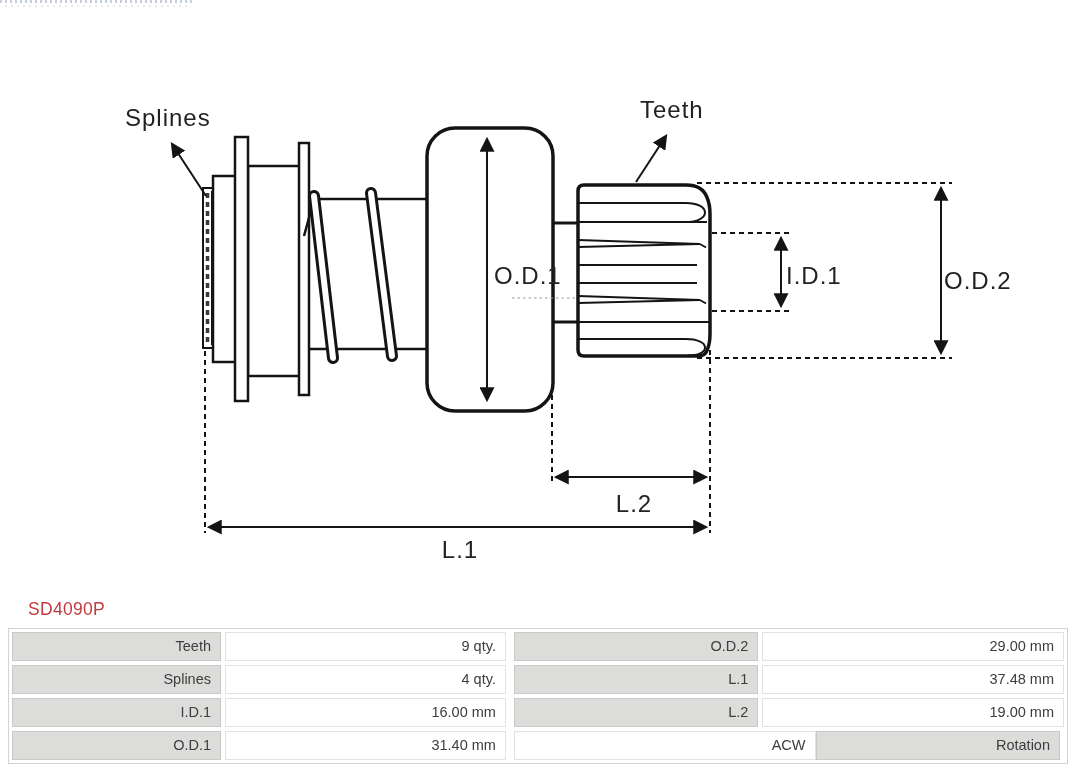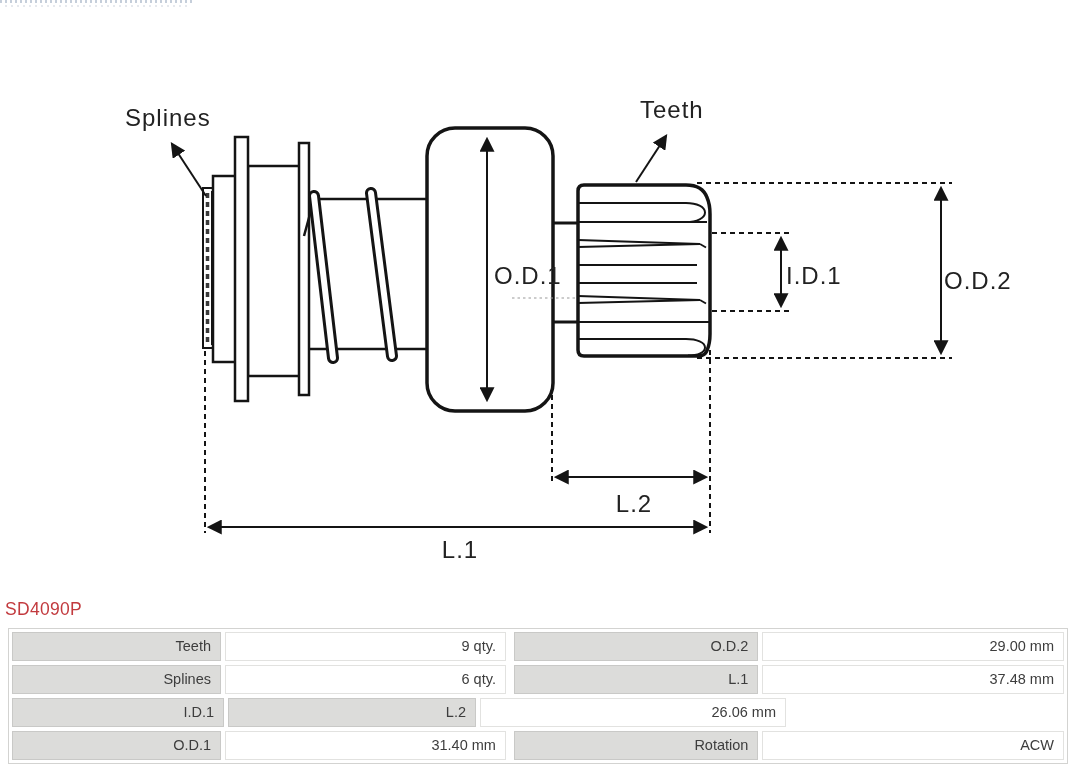--- a/index.html
+++ b/index.html
@@ -9,21 +9,21 @@
   
   .artifact1{position:absolute;left:0;top:0;width:193px;height:3px;
     background:repeating-linear-gradient(90deg,rgba(140,158,182,.5) 0 2px,transparent 2px 5px);}
   .artifact2{position:absolute;left:5px;top:5px;width:182px;height:2px;
     background:repeating-linear-gradient(90deg,rgba(165,175,192,.28) 0 2px,transparent 2px 6px);}
 
   .drawing{position:absolute;left:0;top:0;}
 
   .dim-label{font-family:"Liberation Sans",sans-serif;font-size:24px;fill:#222;letter-spacing:1px;}
 
-  .part-number{position:absolute;left:5px;top:599px;font-size:17.5px;letter-spacing:.3px;
+  .part-number{position:absolute;left:28px;top:599px;font-size:17.5px;letter-spacing:.3px;
     color:#c23a3e;}
 
   .spec-table{position:absolute;left:8px;top:628px;width:1060px;box-sizing:border-box;
     border:1px solid #d3d3d1;background:#fff;padding:3px;}
   .t-row{display:flex;height:29px;margin-bottom:4px;}
   .t-row:last-child{margin-bottom:0;}
   .cell{box-sizing:border-box;height:29px;line-height:27px;font-size:14.5px;color:#3d3d3d;
     text-align:right;padding-right:9px;overflow:hidden;}
   .cell.lab{background:#dcdcda;border:1px solid #c9c9c7;}
   .cell.val{background:#ffffff;border:1px solid #e2e2e0;}
@@ -148,30 +148,31 @@
 
   <div class="spec-table">
     <div class="t-row">
       <div class="cell lab c1">Teeth</div>
       <div class="cell val c2">9 qty.</div>
       <div class="cell lab c3">O.D.2</div>
       <div class="cell val c4">29.00 mm</div>
     </div>
     <div class="t-row">
       <div class="cell lab c1">Splines</div>
-      <div class="cell val c2">6 qty.</div>
+      <div class="cell val c2">4 qty.</div>
       <div class="cell lab c3">L.1</div>
       <div class="cell val c4">37.48 mm</div>
     </div>
     <div class="t-row">
       <div class="cell lab c1">I.D.1</div>
+      <div class="cell val c2">16.00 mm</div>
       <div class="cell lab c3">L.2</div>
-      <div class="cell val c4">26.06 mm</div>
+      <div class="cell val c4">19.00 mm</div>
     </div>
     <div class="t-row">
       <div class="cell lab c1">O.D.1</div>
       <div class="cell val c2">31.40 mm</div>
+      <div class="cell val c4">ACW</div>
       <div class="cell lab c3">Rotation</div>
-      <div class="cell val c4">ACW</div>
     </div>
   </div>
 
 </div>
 
 </body></html>

